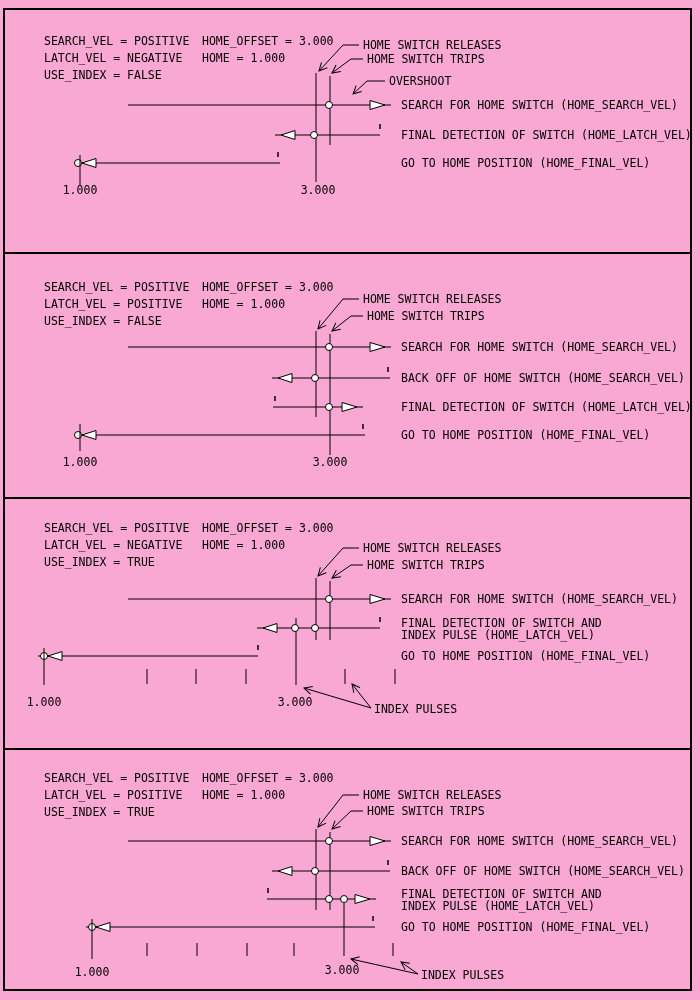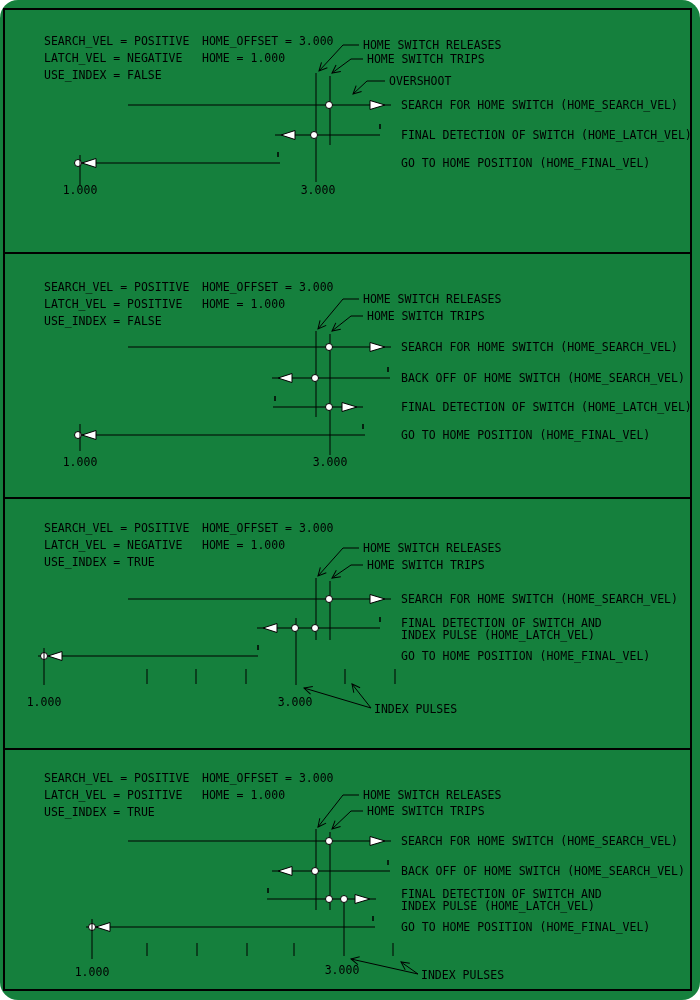--- a/index.html
+++ b/index.html
@@ -1,16 +1,16 @@
 <!DOCTYPE html>
 <html><head>
 <meta charset="utf-8">
 <style>
   html,body{margin:0;padding:0;background:#fff;}
-  #stage{position:relative;width:700px;height:1000px;background:#15803d;overflow:hidden;border-radius:18px;}
+  #stage{position:relative;width:700px;height:1000px;background:#f9a8d4;overflow:hidden;}
   #frame{position:absolute;left:3px;top:8px;width:689px;height:983px;border:2px solid #000;box-sizing:border-box;}
   .panel{position:relative;width:100%;}
   .panel + .panel{border-top:2px solid #000;}
   #panel-1{height:242px;}
   #panel-2{height:243px;}
   #panel-3{height:249px;}
   #panel-4{height:239px;}
   svg{display:block;}
   svg text{font-family:"DejaVu Sans Mono","Liberation Mono",monospace;font-size:11.5px;fill:#000;white-space:pre;}
   .ln{stroke:#000;stroke-width:1;fill:none;}

